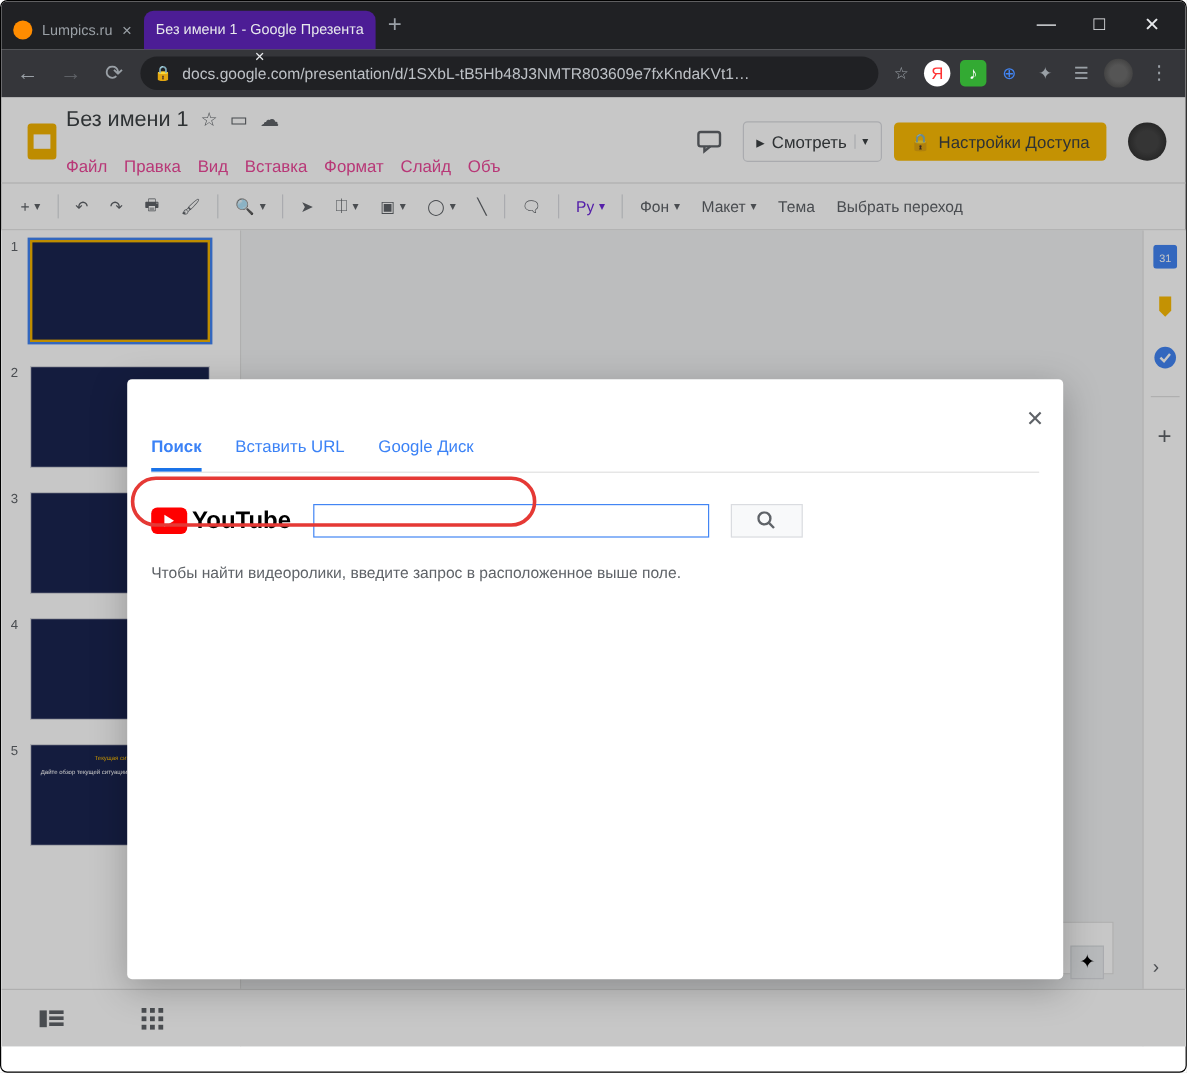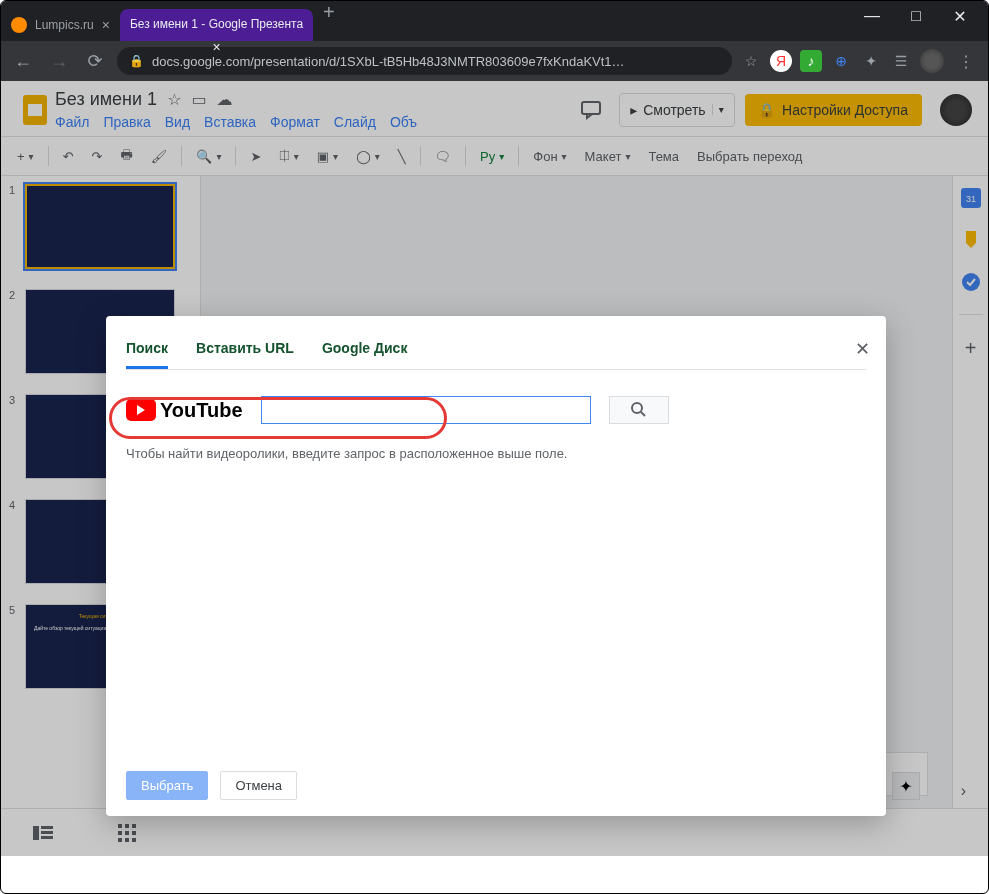--- a/index.html
+++ b/index.html
@@ -1,19 +1,19 @@
 <!DOCTYPE html>
 <html><head>
 <meta charset="utf-8">
 <style>
 * { box-sizing: border-box; margin: 0; padding: 0; font-family: Arial, sans-serif; }
 body { width: 989px; height: 894px; background: #fff; position: relative; overflow: hidden; border: 1px solid #000; border-radius: 6px; }
 
 
-.titlebar { height: 40px; background: #202124; display: flex; }
+.titlebar { height: 40px; background: #202124; display: flex; align-items: center; }
 .tab { height: 32px; margin-top: 8px; display: flex; align-items: center; padding: 0 10px; font-size: 12px; color: #9aa0a6; gap: 8px; position: relative; }
 .tab.active { background: #4c1d95; color: #e8eaed; border-radius: 8px 8px 0 0; flex-direction: column; }
 .tab .favicon { width: 16px; height: 16px; border-radius: 50%; }
 .tab .close { font-size: 14px; cursor: pointer; }
 .newtab { color: #9aa0a6; font-size: 20px; padding: 0 10px; cursor: pointer; }
 .wincontrols { margin-left: auto; display: flex; gap: 4px; padding-right: 8px; }
 .wincontrols div { width: 40px; height: 30px; display: flex; align-items: center; justify-content: center; color: #e8eaed; cursor: pointer; }
 
 .addrbar { height: 40px; background: #35363a; display: flex; align-items: center; padding: 0 8px; gap: 8px; }
 .navbtn { width: 28px; height: 28px; display: flex; align-items: center; justify-content: center; color: #9aa0a6; cursor: pointer; font-size: 18px; }
@@ -24,21 +24,21 @@
 .avatar { width: 24px; height: 24px; border-radius: 50%; background: radial-gradient(circle, #555 40%, #333 100%); }
 .menu3dot { color: #9aa0a6; cursor: pointer; padding: 0 6px; }
 
 
 .app { position: relative; }
 .apphdr { display: flex; align-items: center; padding: 8px 16px 0; gap: 2px; }
 .logo { width: 36px; height: 36px; }
 .titles { flex: 1; }
 .doctitle { display: flex; align-items: center; gap: 10px; font-size: 18px; color: #3c4043; }
 .doctitle .icon { color: #5f6368; font-size: 16px; cursor: pointer; }
-.menubar { display: flex; gap: 14px; font-size: 14px; color: #3b82f6; margin-top: 4px; align-items: flex-end; }
+.menubar { display: flex; gap: 14px; font-size: 14px; color: #ec4899; margin-top: 20px; align-items: flex-end; }
 .menubar span { cursor: pointer; }
 .hdrbtns { display: flex; align-items: center; gap: 10px; }
 .iconbtn { width: 36px; height: 36px; border-radius: 50%; display: flex; align-items: center; justify-content: center; cursor: pointer; }
 .btnoutline { border: 1px solid #dadce0; border-radius: 4px; padding: 8px 10px; font-size: 14px; color: #3c4043; display: flex; align-items: center; gap: 6px; cursor: pointer; }
 .btnprimary { background: #fbbc04; border-radius: 4px; padding: 8px 14px; font-size: 14px; color: #3c4043; display: flex; align-items: center; gap: 6px; cursor: pointer; font-weight: 500; }
 .appavatar { width: 32px; height: 32px; border-radius: 50%; background: radial-gradient(circle, #444 40%, #222 100%); margin-left: 8px; }
 
 
 .toolbar { border-top: 1px solid #e0e0e0; border-bottom: 1px solid #e0e0e0; margin-top: 6px; padding: 4px 10px; display: flex; align-items: center; gap: 6px; font-size: 13px; color: #5f6368; }
 .tbtn { padding: 4px 6px; display: flex; align-items: center; gap: 2px; cursor: pointer; }
@@ -65,22 +65,22 @@
 .explore { position: absolute; right: 68px; bottom: 56px; width: 28px; height: 28px; background: #eceff1; border: 1px solid #dadce0; display: flex; align-items: center; justify-content: center; cursor: pointer; }
 .navarrow { position: absolute; right: 22px; bottom: 56px; cursor: pointer; color: #5f6368; }
 
 
 .dimmer { position: absolute; inset: 0; background: rgba(0,0,0,0.22); z-index: 5; }
 
 
 .dialog { position: absolute; top: 235px; left: 105px; width: 780px; height: 500px; background: #fff; z-index: 10; border-radius: 4px; box-shadow: 0 8px 30px rgba(0,0,0,0.25); padding: 24px 20px 16px; display: flex; flex-direction: column; }
 .dlgtitle { font-size: 22px; color: #3c4043; }
 .dlgclose { position: absolute; top: 22px; right: 16px; color: #5f6368; cursor: pointer; font-size: 18px; }
-.dlgtabs { display: flex; gap: 28px; font-size: 14px; color: #14532d; border-bottom: 1px solid #e0e0e0; position: relative; }
-.dlgtab { padding-bottom: 10px; cursor: pointer; font-weight: bold; }
+.dlgtabs { display: flex; gap: 28px; margin-top: 24px; font-size: 14px; color: #3b82f6; border-bottom: 1px solid #e0e0e0; position: relative; }
+.dlgtab { padding-bottom: 10px; cursor: pointer; }
 .dlgtab.active { font-weight: bold; border-bottom: 3px solid #1a73e8; }
 .highlight { position: absolute; border: 3px solid #e53935; border-radius: 24px; top: 316px; left: 108px; width: 338px; height: 42px; z-index: 20; pointer-events: none; }
 .dlgbody { flex: 1; padding-top: 26px; }
 .ytrow { display: flex; align-items: center; gap: 18px; }
 .ytlogo { display: flex; align-items: flex-start; gap: 4px; font-weight: bold; font-size: 20px; color: #000; }
 .ytplay { width: 30px; height: 22px; background: #ff0000; border-radius: 5px; display: flex; align-items: center; justify-content: center; }
 .ytplay::before { content: ""; border-left: 8px solid #fff; border-top: 5px solid transparent; border-bottom: 5px solid transparent; }
 .searchbox { width: 330px; height: 28px; border: 1px solid #4285f4; padding: 0 6px; font-size: 13px; outline: none; }
 .searchbtn { width: 60px; height: 28px; border: 1px solid #dadce0; background: #f8f9fa; display: flex; align-items: center; justify-content: center; cursor: pointer; }
 .hint { font-size: 13px; color: #5f6368; margin-top: 22px; }
@@ -185,21 +185,21 @@
     <span class="tbtn dd">🔍</span>
     <span class="tsep"></span>
     <span class="tbtn">➤</span>
     <span class="tbtn dd">⎅</span>
     <span class="tbtn dd">▣</span>
     <span class="tbtn dd">◯</span>
     <span class="tbtn">╲</span>
     <span class="tsep"></span>
     <span class="tbtn">🗨</span>
     <span class="tsep"></span>
-    <span class="tbtn dd" style="color:#15803d">Рy</span>
+    <span class="tbtn dd" style="color:#6d28d9">Рy</span>
     <span class="tsep"></span>
     <span class="tbtn dd">Фон</span>
     <span class="tbtn dd">Макет</span>
     <span class="tbtn">Тема</span>
     <span class="tbtn">Выбрать переход</span>
   </div>
 
   <div class="content">
     <div class="thumbs">
       <div class="thumb sel">
@@ -291,21 +291,17 @@
         <input class="searchbox" value="" style="">
         <div class="searchbtn">
           <svg width="16" height="16">
               <circle cx="6" cy="6" r="5" fill="none" stroke="#5f6368" stroke-width="2"></circle>
               <line x1="10" y1="10" x2="14" y2="14" stroke="#5f6368" stroke-width="2"></line>
             </svg>
         </div>
       </div>
       <div class="hint">Чтобы найти видеоролики, введите запрос в расположенное выше поле.</div>
     </div>
-    <div class="dlgfoot">
-      <button class="btnblue">Выбрать</button>
-      <button class="btncancel">Отмена</button>
-    </div>
   </div>
 
   <div class="highlight"></div>
 
 </div>
 
 </body></html>

